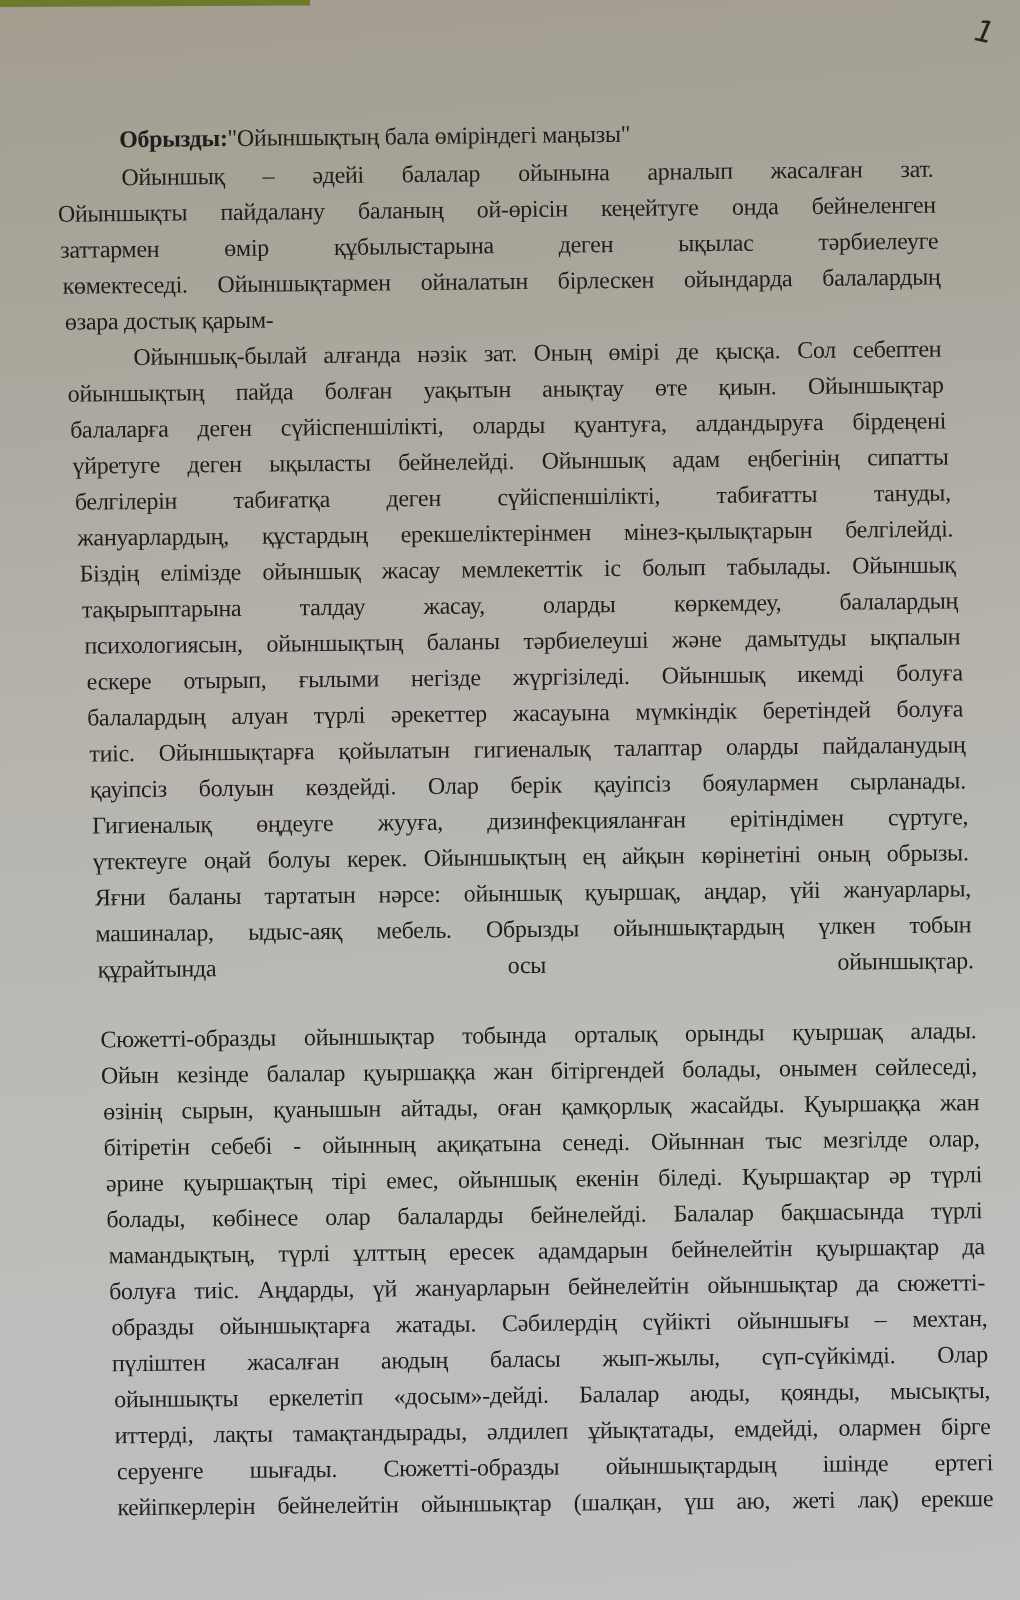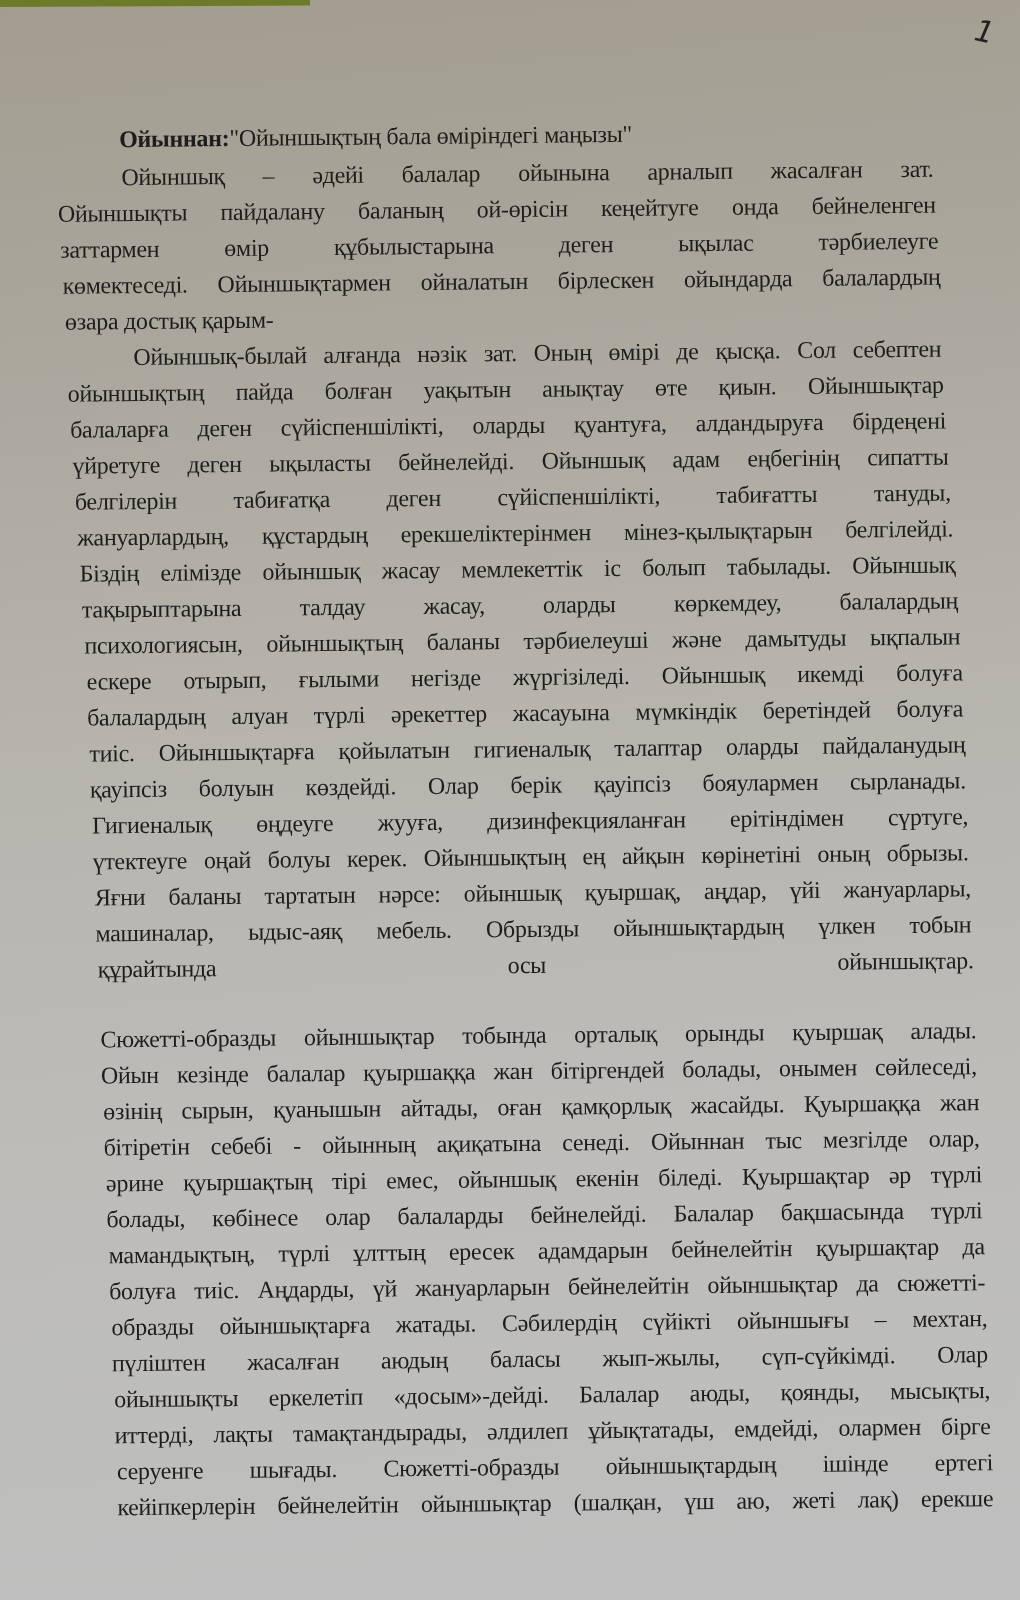--- a/index.html
+++ b/index.html
@@ -62,21 +62,21 @@
   </style>
 </head>
 <body>
 
 <div class="green-band"></div>
 <div class="page-number">1</div>
 
 <div class="page">
 
   <div class="line last" style="left:126px; top:120px; width:700px;">
-    <span class="title-label">Ойыннан:</span><span>"Ойыншықтың бала өміріндегі маңызы"</span>
+    <span class="title-label">Обрызды:</span><span>"Ойыншықтың бала өміріндегі маңызы"</span>
   </div>
 
   <div class="line" style="left:128px; top:158px; width:812px;">Ойыншық – әдейі балалар ойынына арналып жасалған зат.</div>
   <div class="line" style="left:64px; top:194px; width:878px;">Ойыншықты пайдалану баланың ой-өрісін кеңейтуге онда бейнеленген</div>
   <div class="line" style="left:66px; top:230px; width:878px;">заттармен өмір құбылыстарына деген ықылас тәрбиелеуге</div>
   <div class="line" style="left:68px; top:266px; width:878px;">көмектеседі. Ойыншықтармен ойналатын бірлескен ойындарда балалардың</div>
   <div class="line last" style="left:70px; top:302px; width:400px;">өзара достық қарым-</div>
 
   <div class="line" style="left:138px; top:338px; width:808px;">Ойыншық-былай алғанда нәзік зат. Оның өмірі де қысқа. Сол себептен</div>
   <div class="line" style="left:72px; top:374px; width:876px;">ойыншықтың пайда болған уақытын анықтау өте қиын. Ойыншықтар</div>

